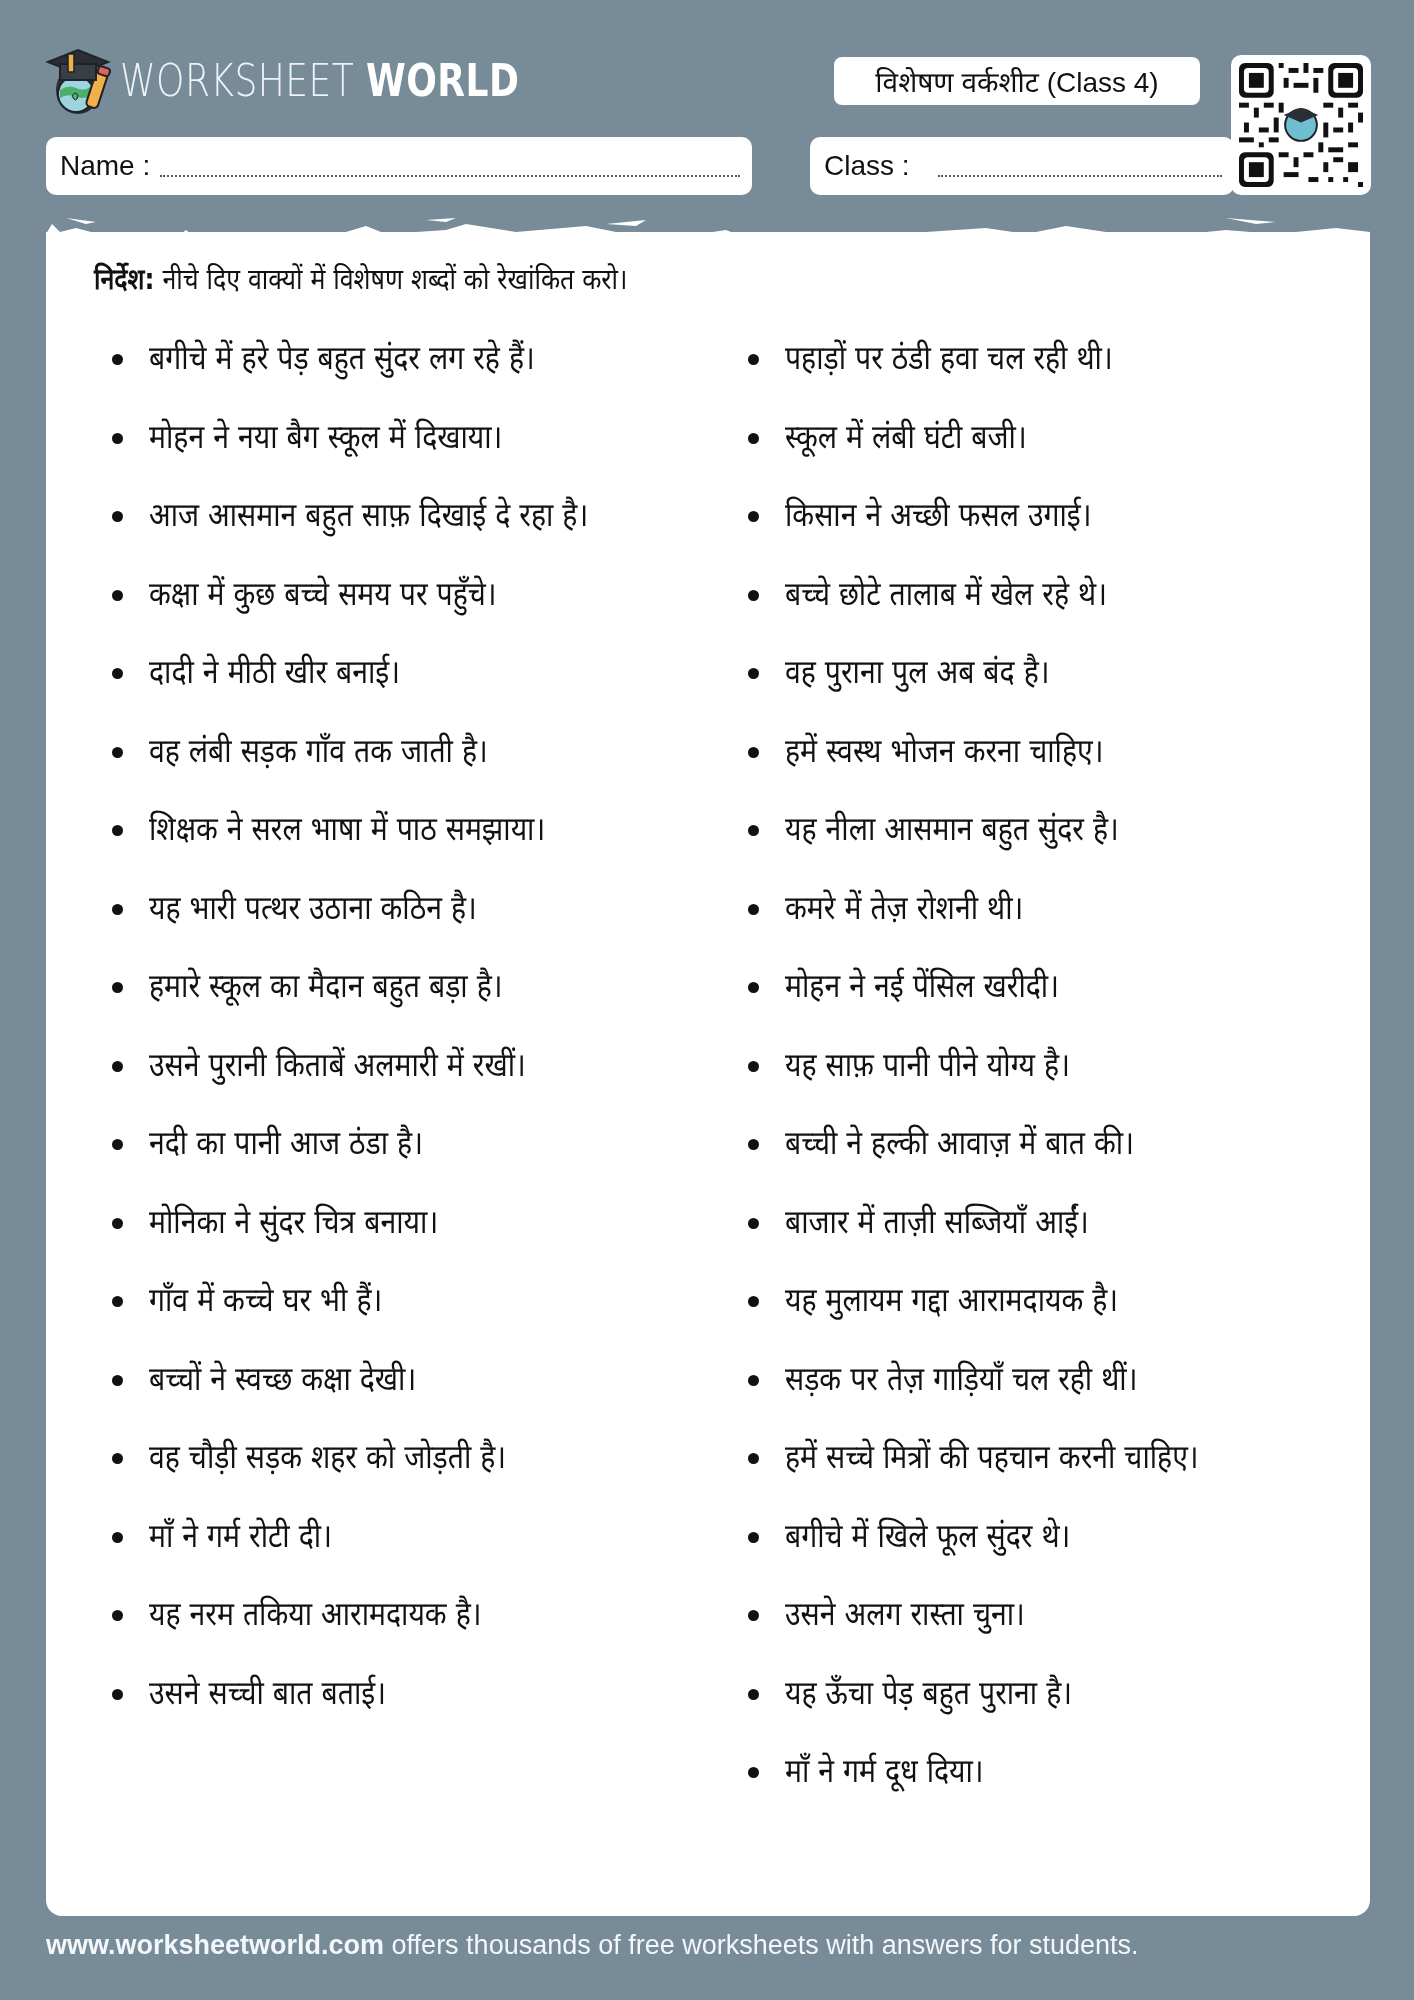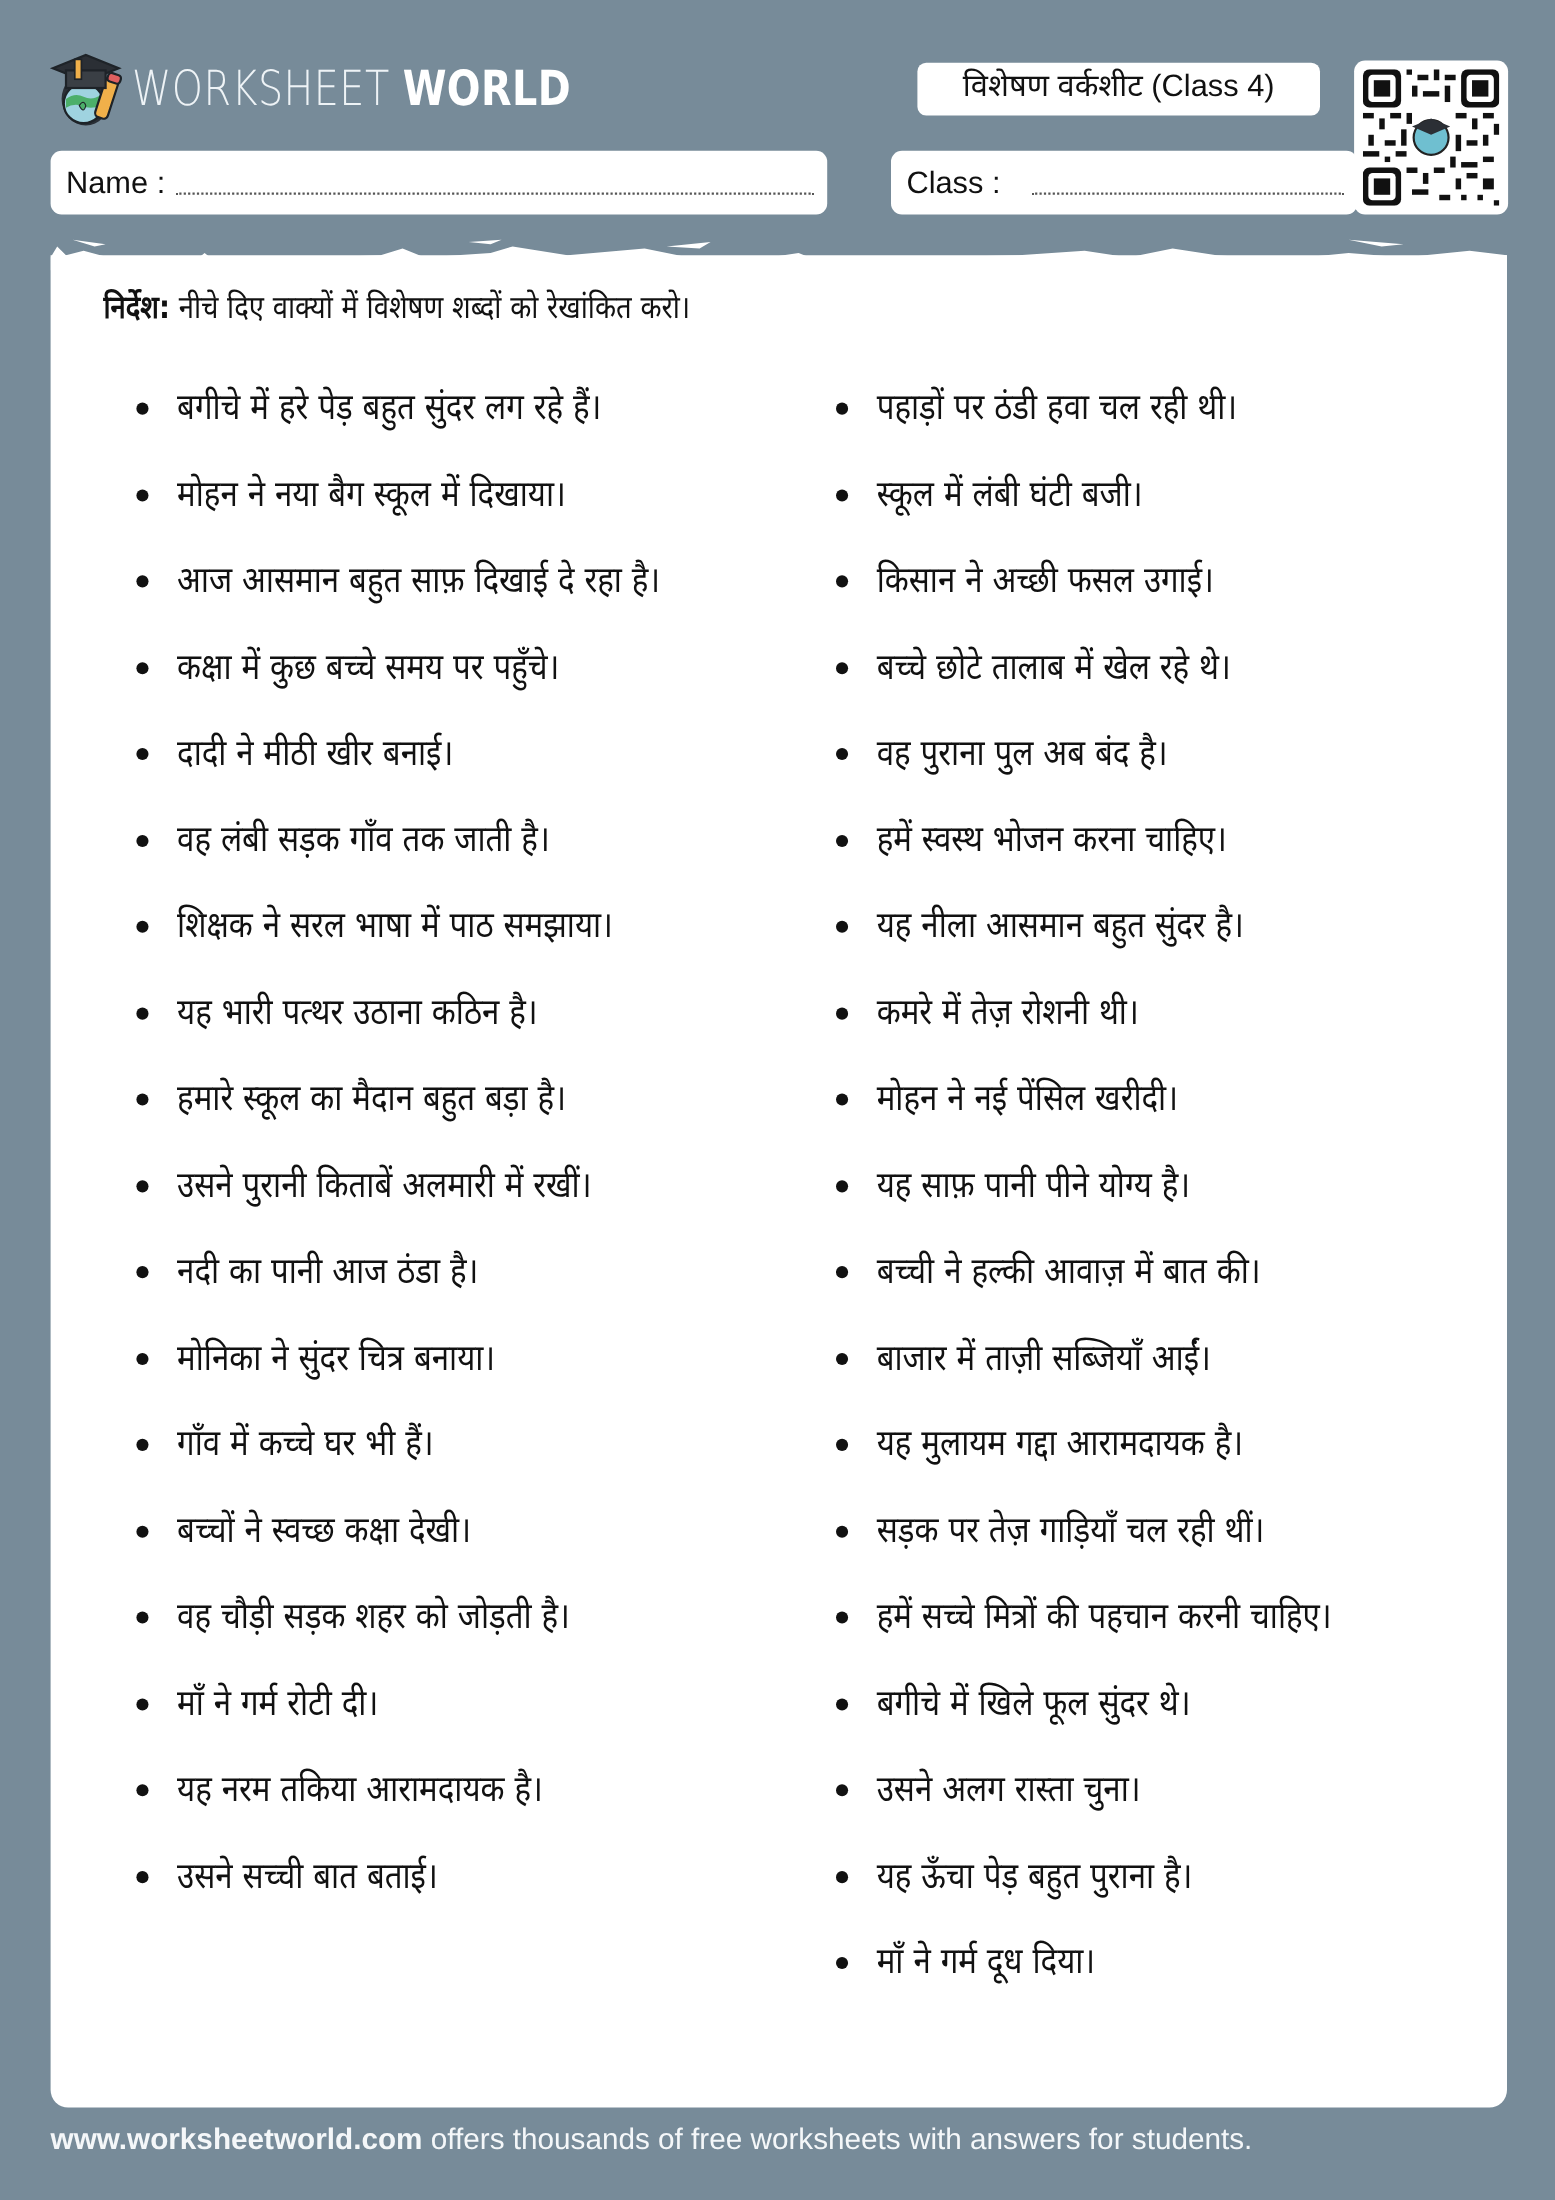--- a/index.html
+++ b/index.html
@@ -14,21 +14,21 @@
   .logo-text {
     margin-left: 4px; font-size: 44px; color: #eef3f6; letter-spacing: 0.5px;
     font-family: "DejaVu Sans", sans-serif; transform: scaleX(0.82); transform-origin: left center;
     white-space: nowrap; font-weight: 300;
   }
   .logo-text b { font-weight: 700; color: #ffffff; }
 
   .title-box {
     position: absolute; left: 834px; top: 57px; width: 366px; height: 48px;
     background: #fff; border-radius: 8px;
-    display: flex; align-items: flex-start; justify-content: center;
+    display: flex; align-items: center; justify-content: center;
     font-size: 28px; color: #111;
   }
   .field-box {
     position: absolute; top: 137px; height: 58px; background: #fff; border-radius: 10px;
     display: flex; align-items: center; box-sizing: border-box; padding: 0 12px 0 14px;
   }
   .field-box .lbl { font-size: 28px; color: #111; white-space: nowrap; }
   .field-box .line { flex: 1; border-bottom: 2px dotted #555; height: 0; margin: 20px 0 0 10px; }
   .name-box { left: 46px; width: 706px; }
   .class-box { left: 810px; width: 424px; }
@@ -46,21 +46,21 @@
   }
   .torn { position: absolute; left: 46px; top: 212px; width: 1324px; height: 34px; }
 
   .instruction {
     position: absolute; left: 94px; top: 258px; font-size: 29px; color: #111;
     font-family: "DejaVu Sans", sans-serif; transform: scaleX(0.86); transform-origin: left center;
     white-space: nowrap;
   }
   .instruction b { font-weight: 700; }
 
-  .col { position: absolute; top: 338px; list-style: none; margin: 12px; padding: 0; }
+  .col { position: absolute; top: 338px; list-style: none; margin: 0; padding: 0; }
   .col.left { left: 110px; }
   .col.right { left: 746px; }
   .col li {
     height: 78.5px; display: flex; align-items: flex-start; font-size: 33px; color: #111;
     font-family: "DejaVu Sans", sans-serif; white-space: nowrap;
   }
   .bullet { display: inline-block; width: 11px; height: 11px; border-radius: 50%; background: #111; margin: 16px 26px 0 2px; flex: none; }
   .sentence { display: inline-block; transform: scaleX(0.86); transform-origin: left center; line-height: 1.2; }
 
   .footer {

